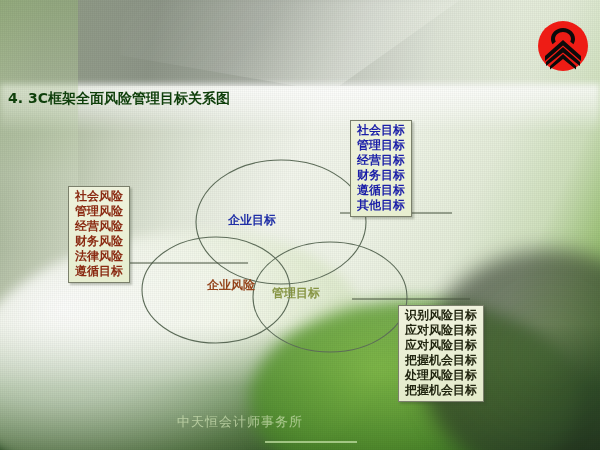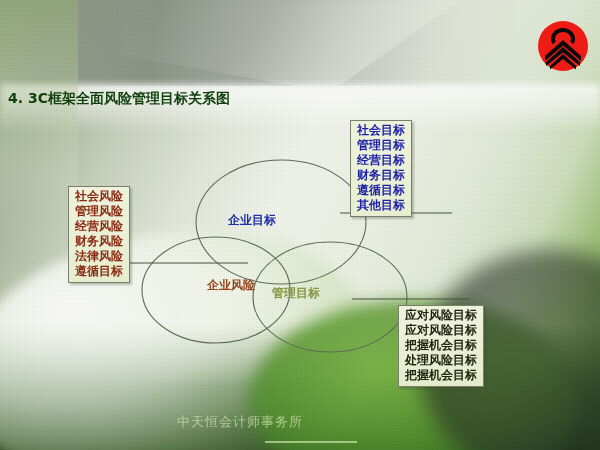--- a/index.html
+++ b/index.html
@@ -260,20 +260,21 @@
   <div class="box box-goal">
     <span class="box-line">社会目标</span>
     <span class="box-line">管理目标</span>
     <span class="box-line">经营目标</span>
     <span class="box-line">财务目标</span>
     <span class="box-line">遵循目标</span>
     <span class="box-line">其他目标</span>
   </div>
 
   <div class="box box-mgmt">
+    <span class="box-line">识别风险目标</span>
     <span class="box-line">应对风险目标</span>
     <span class="box-line">应对风险目标</span>
     <span class="box-line">把握机会目标</span>
     <span class="box-line">处理风险目标</span>
     <span class="box-line">把握机会目标</span>
   </div>
 
   <div class="footer-text">中天恒会计师事务所</div>
   <div class="footer-rule"></div>
 

